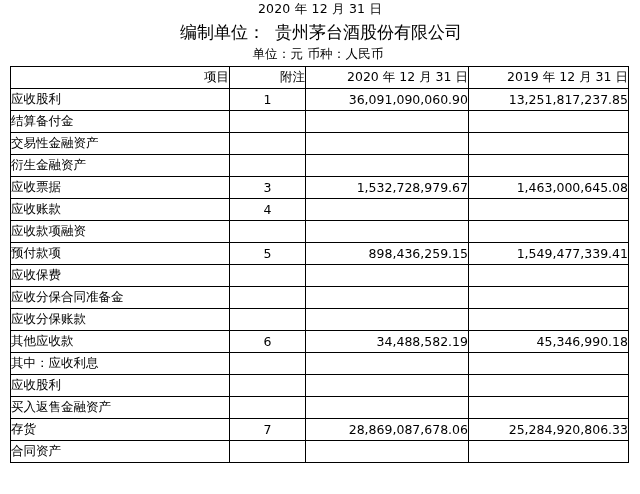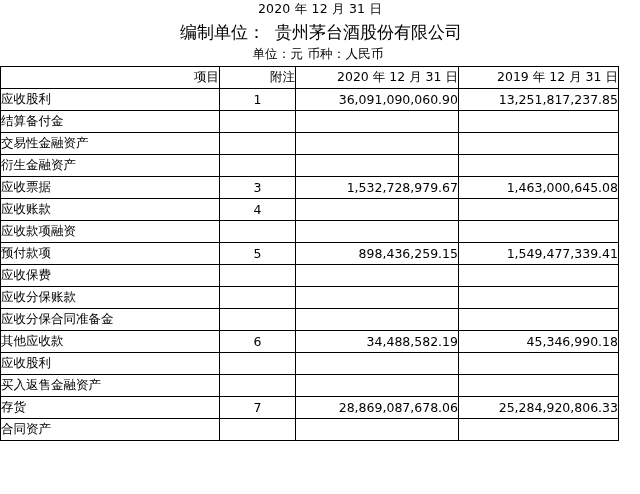--- a/index.html
+++ b/index.html
@@ -12,21 +12,21 @@
     height: 494px;
     font-family: "DejaVu Sans", "Liberation Sans", sans-serif;
     color: #000000;
     overflow: hidden;
   }
   .page {
     position: relative;
     width: 640px;
     height: 449px;
     box-sizing: border-box;
-    padding: 0 0;
+    padding: 0 10px;
   }
   .doc-date {
     text-align: center;
     font-size: 12.5px;
     line-height: 16px;
     padding-top: 1px;
     letter-spacing: 0.2px;
   }
   .meta-row {
     display: flex;
@@ -172,38 +172,44 @@
           <td class="cell-num">898,436,259.15</td>
           <td class="cell-num">1,549,477,339.41</td>
         </tr>
         <tr>
           <td class="cell-item indent-1">应收保费</td>
           <td class="cell-note"></td>
           <td class="cell-num"></td>
           <td class="cell-num"></td>
         </tr>
         <tr>
+          <td class="cell-item indent-1">应收分保合同准备金</td>
+          <td class="cell-note"></td>
+          <td class="cell-num"></td>
+          <td class="cell-num"></td>
+        </tr>
+        <tr>
           <td class="cell-item indent-1">应收分保账款</td>
-          <td class="cell-note"></td>
-          <td class="cell-num"></td>
-          <td class="cell-num"></td>
-        </tr>
-        <tr>
-          <td class="cell-item indent-1">应收分保合同准备金</td>
           <td class="cell-note"></td>
           <td class="cell-num"></td>
           <td class="cell-num"></td>
         </tr>
         <tr>
           <td class="cell-item indent-1">其他应收款</td>
           <td class="cell-note">6</td>
           <td class="cell-num">34,488,582.19</td>
           <td class="cell-num">45,346,990.18</td>
         </tr>
         <tr>
+          <td class="cell-item indent-2">其中：应收利息</td>
+          <td class="cell-note"></td>
+          <td class="cell-num"></td>
+          <td class="cell-num"></td>
+        </tr>
+        <tr>
           <td class="cell-item indent-4">应收股利</td>
           <td class="cell-note"></td>
           <td class="cell-num"></td>
           <td class="cell-num"></td>
         </tr>
         <tr>
           <td class="cell-item indent-1">买入返售金融资产</td>
           <td class="cell-note"></td>
           <td class="cell-num"></td>
           <td class="cell-num"></td>

